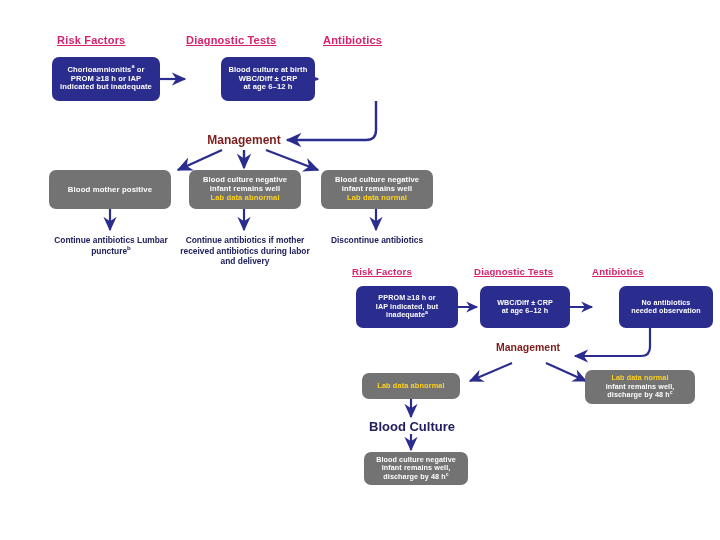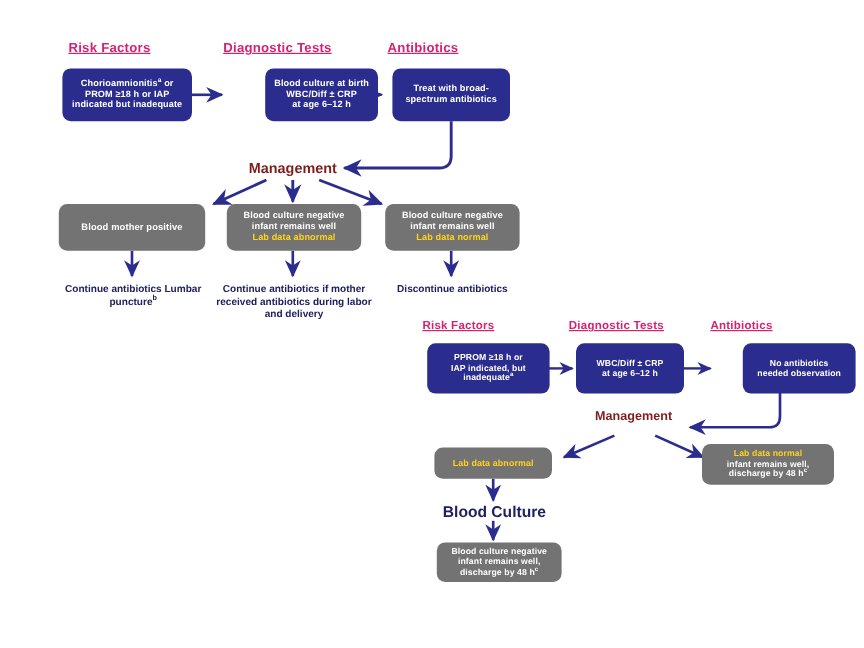--- a/index.html
+++ b/index.html
@@ -155,24 +155,20 @@
     <span class="ln">PROM ≥18 h or IAP</span>
     <span class="ln">indicated but inadequate</span>
   </div>
 
   <div class="node navy" style="left:197px; top:57px; width:94px; height:44px; font-size:7.6px; padding:2px 3px;margin-left:24px;">
     <span class="ln">Blood culture at birth</span>
     <span class="ln">WBC/Diff ± CRP</span>
     <span class="ln">at age 6–12 h</span>
   </div>
 
-  <div class="node navy" style="left:327px; top:57px; width:98px; height:44px; font-size:7.6px; padding:2px 3px;">
-    <span class="ln">Treat with broad-</span>
-    <span class="ln">spectrum antibiotics</span>
-  </div>
 
   <div class="mgmt" style="left:196px; top:133px; width:96px; font-size:12px;">Management</div>
 
   <div class="node magenta" style="left:49px; top:170px; width:122px; height:39px; font-size:7.8px; padding:2px 3px;">
     <span class="ln">Blood mother positive</span>
   </div>
   <div class="plain" style="left:45px; top:235px; width:132px; font-size:8.4px;">
     <span class="ln">Continue antibiotics</span>
     <span class="ln">
       <span>Lumbar puncture</span><sup>b</sup>

